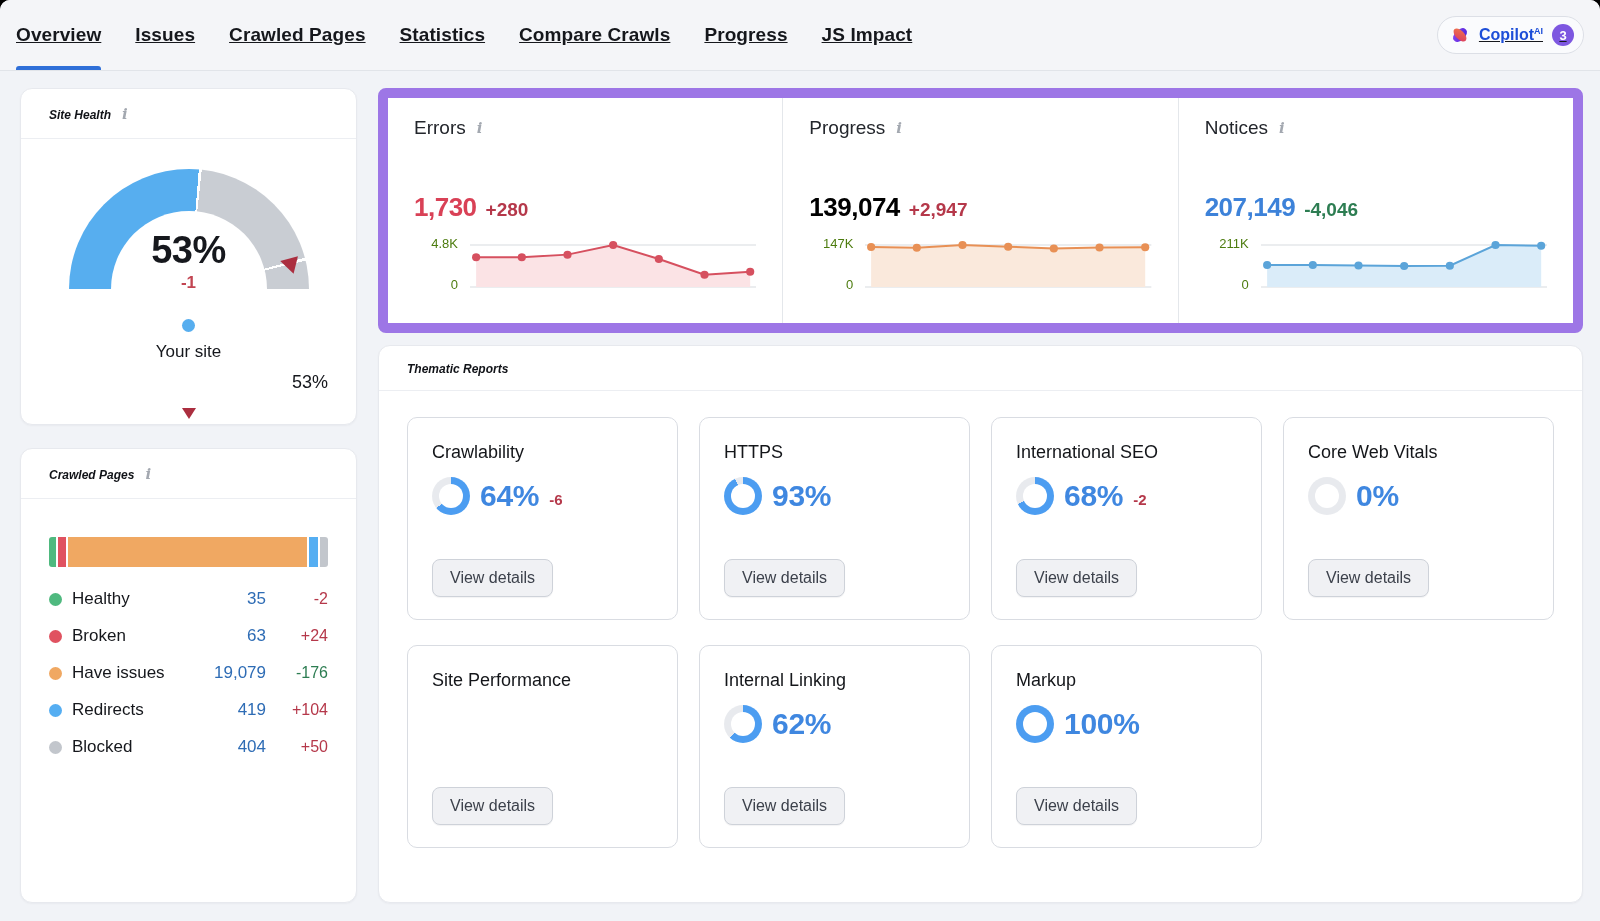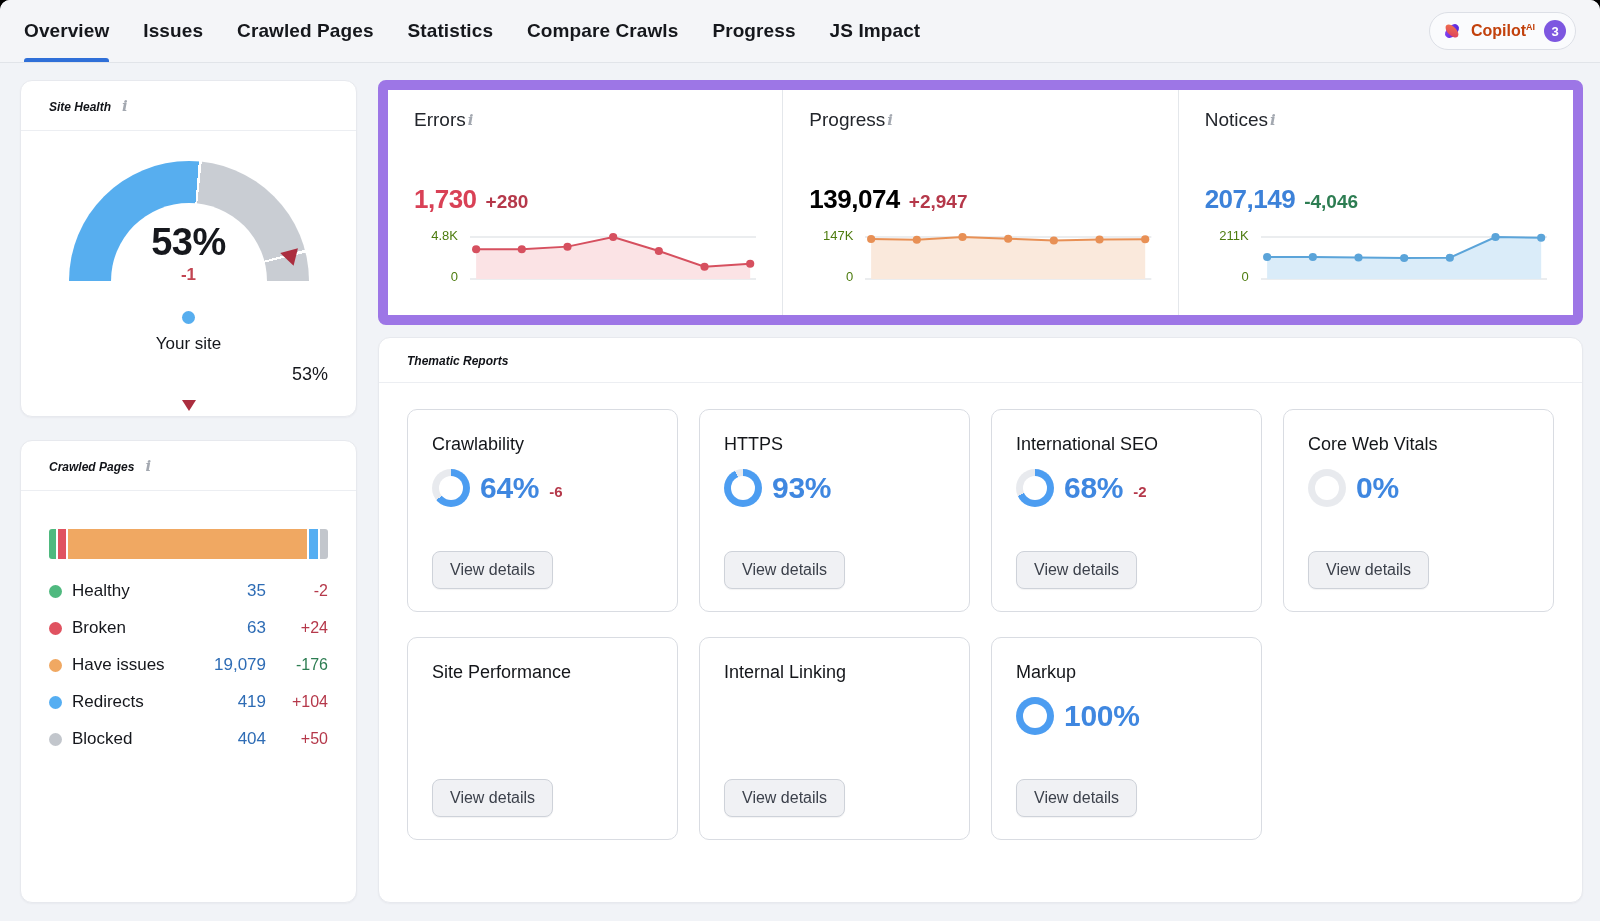--- a/index.html
+++ b/index.html
@@ -1,30 +1,30 @@
 <!DOCTYPE html>
 <html><head>
 <meta charset="utf-8">
 <style>
   * { margin:0; padding:0; box-sizing:border-box; }
   html,body { background:#000; }
   body { font-family:"Liberation Sans", sans-serif; color:#16181d; }
   .screen { width:1600px; height:921px; background:#f1f3f7; border-radius:10px 10px 0 0; overflow:hidden; margin:0 auto; display:flex; flex-direction:column; }
 
   
-  .topbar { height:63px; background:#f4f5f8; border-bottom:1px solid #e1e4e9; display:flex; align-items:center; padding:0 24px; flex:0 0 auto; }
+  .topbar { height:71px; background:#f4f5f8; border-bottom:1px solid #e1e4e9; display:flex; align-items:center; padding:0 16px; flex:0 0 auto;text-decoration:underline; }
   .tabs { display:flex; gap:34px; height:100%; }
   .tab { display:flex; align-items:center; height:100%; font-size:19px; font-weight:600; color:#15171c; cursor:pointer; position:relative; letter-spacing:.1px; }
   .tab.active::after { content:""; position:absolute; left:0; right:0; bottom:0; height:4px; background:#2f6fd8; border-radius:3px 3px 0 0; }
   .copilot { margin-left:auto; display:flex; align-items:center; gap:9px; height:38px; padding:0 9px 0 12px; background:#fafbfd; border:1px solid #dcdfe6; border-radius:20px; cursor:pointer; }
   .cp-icon { width:20px; height:20px; position:relative; flex:0 0 auto; }
   .cp-icon i { position:absolute; inset:2px; border-radius:7px; display:block; }
   .cp-icon .p1 { background:linear-gradient(135deg,#8a45f2,#4d23d8); transform:rotate(-45deg) scaleY(.62); }
   .cp-icon .p2 { background:linear-gradient(135deg,#f2774a,#d93a62); transform:rotate(45deg) scaleY(.55); border-radius:9px; }
-  .cp-label { font-size:16px; font-weight:700; color:#c2410c; }
+  .cp-label { font-size:16px; font-weight:700; color:#1d4ed8; }
   .cp-label sup { font-size:9px; font-weight:700; }
   .cp-badge { width:22px; height:22px; border-radius:50%; background:#7d57e0; color:#fff; font-size:13px; font-weight:700; display:flex; align-items:center; justify-content:center; }
 
   
   .content { flex:1; display:flex; gap:21px; padding:17px 17px 18px 20px; min-height:0; }
   .left-col { width:337px; flex:0 0 auny; display:flex; flex-direction:column; gap:23px; }
   .right-col { flex:1; display:flex; flex-direction:column; min-width:0; }
 
   .card { background:#fff; border:1px solid #e7e9ee; border-radius:12px; box-shadow:0 1px 2px rgba(30,34,40,.04); overflow:hidden; }
   .card-head { display:flex; align-items:center; gap:9px; padding:16px 28px 14px; border-bottom:1px solid #eceef2; }
@@ -58,21 +58,21 @@
   .cp-row .lbl { color:#15171c; }
   .cp-row .num { margin-left:auto; color:#2e6cb5; text-align:right; }
   .cp-row .chg { width:52px; text-align:right; font-size:16px; }
   .tone-red { color:#b5384a; }
   .tone-green { color:#2d7d52; }
 
   
   .summary-wrap { border:10px solid #9d76e6; border-radius:8px; background:#fff; height:245px; display:flex; flex:0 0 auto; }
   .summary-section { flex:1; padding:19px 26px 0; min-width:0; }
   .summary-section + .summary-section { border-left:1px solid #e4e7eb; }
-  .ss-title { display:flex; align-items:center; font-size:19px; color:#23262c; }
+  .ss-title { display:flex; align-items:center; gap:9px; font-size:19px; color:#23262c; }
   .ss-num-row { display:flex; align-items:baseline; gap:9px; margin-top:5px; }
   .ss-num { font-size:26px; font-weight:800; letter-spacing:-.5px;margin-top:48px; }
   .ss-chg { font-size:19px; font-weight:600; }
   .ss-chart { display:flex; margin-top:10px; }
   .ylabels { width:56px; position:relative; height:60px; flex:0 0 auto; font-size:13px; color:#4d7c0f; }
   .ylabels .yl-top { position:absolute; right:12px; top:3px; }
   .ylabels .yl-bot { position:absolute; right:12px; top:44px; }
   .minichart { flex:1; height:60px; }
 
   
@@ -333,20 +333,24 @@
                 <span class="th-pct">0%</span>
               </div>
               <button class="btn">View details</button>
             </div>
             <div class="th-card">
               <div class="th-title">Site Performance</div>
               <button class="btn">View details</button>
             </div>
             <div class="th-card">
               <div class="th-title">Internal Linking</div>
+              <div class="th-score-row">
+                <span class="ring" style="background:conic-gradient(#4c9df1 0% 62%, #e8eaee 62% 100%)"></span>
+                <span class="th-pct">62%</span>
+              </div>
               <button class="btn">View details</button>
             </div>
             <div class="th-card">
               <div class="th-title">Markup</div>
               <div class="th-score-row">
                 <span class="ring" style="background:conic-gradient(#4c9df1 0% 100%, #e8eaee 100% 100%)"></span>
                 <span class="th-pct">100%</span>
               </div>
               <button class="btn">View details</button>
             </div>

